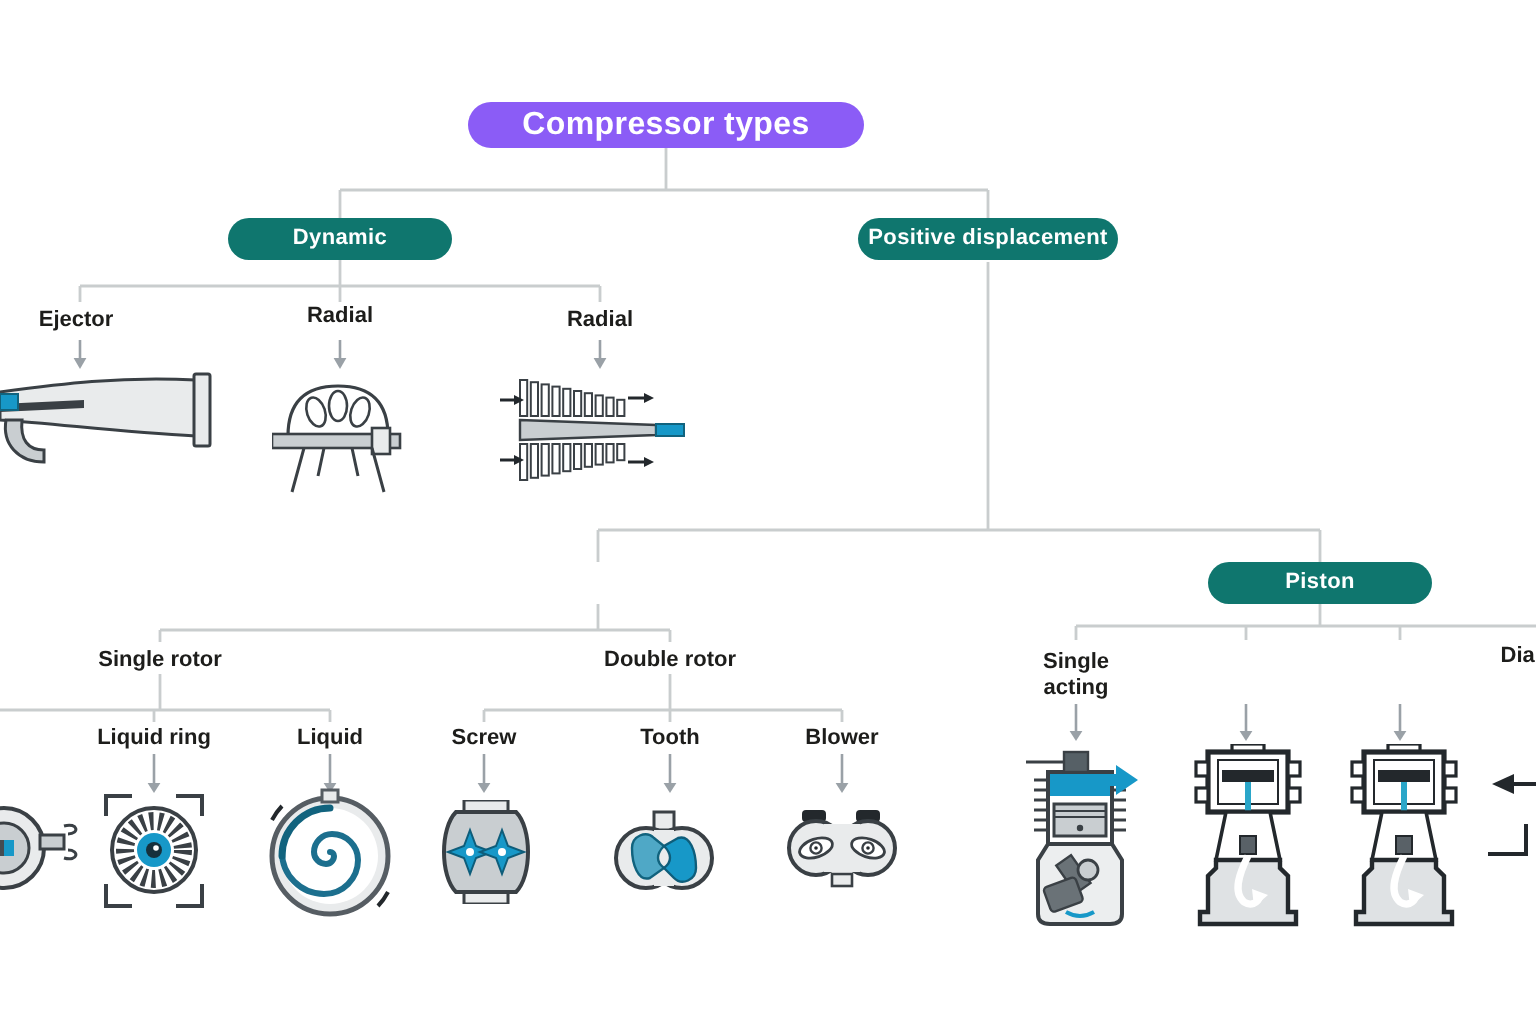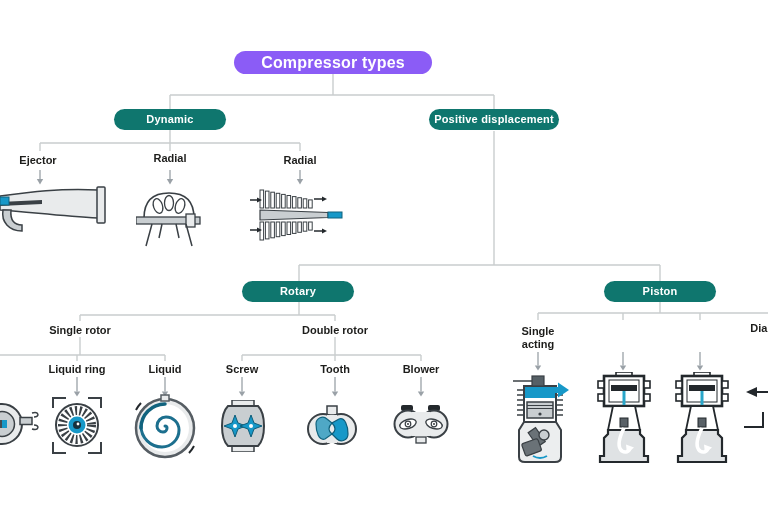--- a/index.html
+++ b/index.html
@@ -89,23 +89,20 @@
   </svg>
 
   <div class="pill root" style="left:234px;top:51px;width:198px;height:23px;line-height:23px">
     <span>Compressor types</span>
   </div>
   <div class="pill" style="left:114px;top:109px;width:112px;height:21px;line-height:21px">
     <span>Dynamic</span>
   </div>
   <div class="pill" style="left:429px;top:109px;width:130px;height:21px;line-height:21px">
     <span>Positive displacement</span>
-  </div>
-  <div class="pill" style="left:242px;top:281px;width:112px;height:21px;line-height:21px">
-    <span>Rotary</span>
   </div>
   <div class="pill" style="left:604px;top:281px;width:112px;height:21px;line-height:21px">
     <span>Piston</span>
   </div>
 
   <div class="leaf-label" style="left:38px;top:154px">Ejector</div>
   <div class="leaf-label" style="left:170px;top:152px">Radial</div>
   <div class="leaf-label" style="left:300px;top:154px">Radial</div>
 
   <div class="leaf-label" style="left:80px;top:324px">Single rotor</div>

